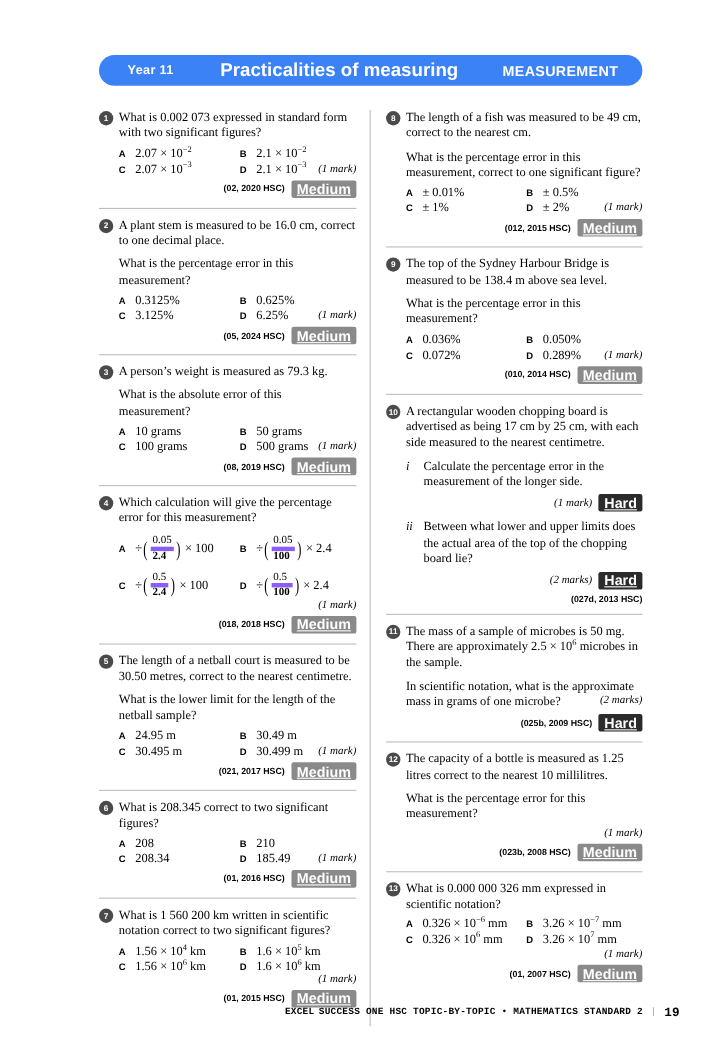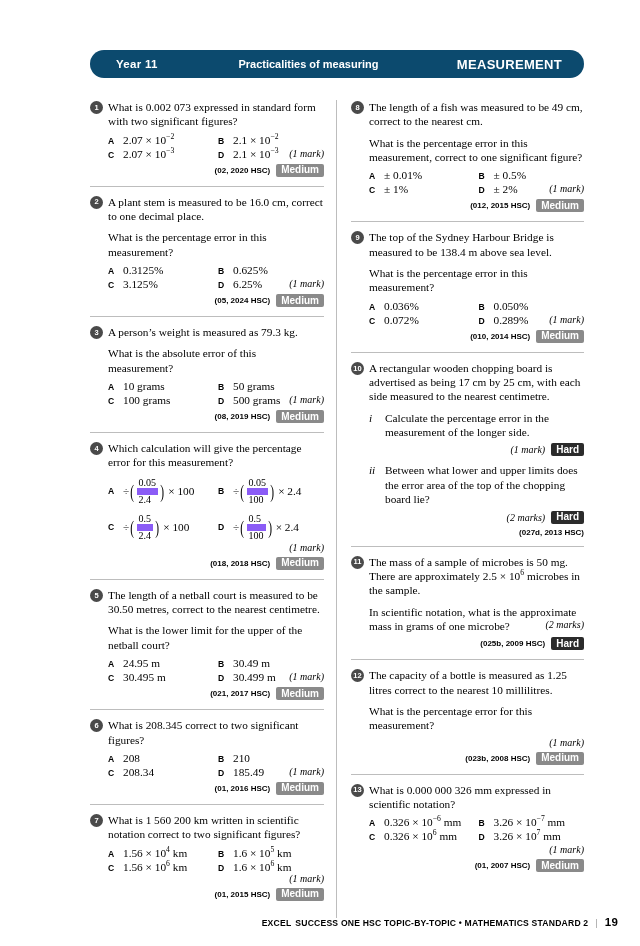--- a/index.html
+++ b/index.html
@@ -9,35 +9,35 @@
     background: #ffffff;
     font-family: "Liberation Serif", serif;
     color: #000;
     position: relative;
   }
   .page { position:absolute; inset:0; padding: 38px 34px 0 34px; }
 
   
   .header-bar {
     position: relative;
-    background: #0c4a6e;
+    background: #3b82f6;
     color: #fff;
     height: 28px;
     border-radius: 14px;
     display: flex;
     align-items: center;
     margin: 12px 22px 0 56px;
     font-family: "Liberation Sans", sans-serif;
   }
   .hdr-year {
     font-weight: bold; font-size: 11.5px; letter-spacing: .3px;
     margin-left: 26px; width: 120px;
   }
   .hdr-title {
-    font-weight: bold; font-size: 11px; flex: 1; text-align: center;
+    font-weight: bold; font-size: 17px; flex: 1; text-align: center;
     margin-left: -40px;
   }
   .hdr-strand {
     font-weight: bold; font-size: 13px; letter-spacing: .3px;
     margin-right: 22px;
     padding-left: 36px;
   }
 
   
   .cols { display:flex; margin-top: 22px; padding: 0 22px 0 56px; }
@@ -90,50 +90,51 @@
   .srcline {
     display: flex; align-items: center; justify-content: flex-end;
     gap: 6px; margin-top: 4px;
   }
   .src {
     font-family: "Liberation Sans", sans-serif;
     font-size: 8px; font-weight: bold;
   }
   .badge {
     font-family: "Liberation Sans", sans-serif;
-    font-size: 10px; font-weight: bold; color:#fff;
+    font-size: 13px; font-weight: bold; color:#fff;
     background: #8a8a8a;
     border-radius: 2px;
     padding: 1.5px 5px 1.5px 5px;
     line-height: 1;
+    text-decoration: underline;
   }
   .badge.hard { background: #2b2b2b; }
 
   
   .frac {
     display: inline-block; vertical-align: middle;
     text-align: left; font-size: 10px; line-height: 1.05;
     margin: 0 1px;
   }
   .frac .num { display:block; padding: 0 2px; }
-  .frac .den { display:block; border-top: 7px solid #8b5cf6; padding: 0 2px; }
+  .frac .den { display:block; border-top: 4px solid #8b5cf6; padding: 0 2px; font-weight: bold; }
   .paren {
     display:inline-block; vertical-align: middle;
     font-size: 19px; line-height: 1; transform: scaleX(.6); 
   }
   .formula { white-space: nowrap; font-size: 11.3px; }
 
   sup { font-size: 0.68em; vertical-align: super; line-height: 0; }
 
   
   .footer {
     position: absolute;
     left: 56px; right: 22px; bottom: 18px;
-    display: flex; align-items: flex-end; justify-content: flex-end;
-    font-family: Liberation Sans, sans-serif;
+    display: flex; align-items: flex-start; justify-content: flex-end;
+    font-family: Liberation Mono, monospace;
     font-size: 8.6px; letter-spacing: .2px;
   }
   .footer .f-excel { font-weight: bold; }
   .footer .f-rest { font-weight: bold; }
   .footer .bar { margin: 0 7px; color:#999; }
   .footer .pg { font-weight: bold; font-size: 11.5px; }
 </style>
 </head>
 <body>
 
@@ -240,21 +241,21 @@
         </div>
         <div class="srcline">
           <span class="src">(018, 2018 HSC)</span>
           <span class="badge">Medium</span>
         </div>
       </div>
 
       <div class="q">
         <div class="qnum">5</div>
         <div class="qtext">The length of a netball court is measured to be 30.50 metres, correct to the nearest centimetre.</div>
-        <div class="qtext">What is the lower limit for the upper of the netball court?</div>
+        <div class="qtext">What is the lower limit for the length of the netball sample?</div>
         <div class="opts">
           <div class="ol">A</div>
           <div class="ov">24.95 m</div>
           <div class="ol">B</div>
           <div class="ov">30.49 m</div>
           <div class="ol">C</div>
           <div class="ov">30.495 m</div>
           <div class="ol">D</div>
           <div class="ov">
             <span>30.499 m</span>
@@ -368,21 +369,21 @@
           <div class="rn">i</div>
           <div class="sb">Calculate the percentage error in the measurement of the longer side.</div>
         </div>
         <div class="srcline">
           <span class="marks">(1 mark)</span>
           <span class="badge hard">Hard</span>
         </div>
 
         <div class="subpart">
           <div class="rn">ii</div>
-          <div class="sb">Between what lower and upper limits does the error area of the top of the chopping board lie?</div>
+          <div class="sb">Between what lower and upper limits does the actual area of the top of the chopping board lie?</div>
         </div>
         <div class="srcline">
           <span class="marks">(2 marks)</span>
           <span class="badge hard">Hard</span>
         </div>
 
         <div class="srcline">
           <span class="src">(027d, 2013 HSC)</span>
         </div>
       </div>

